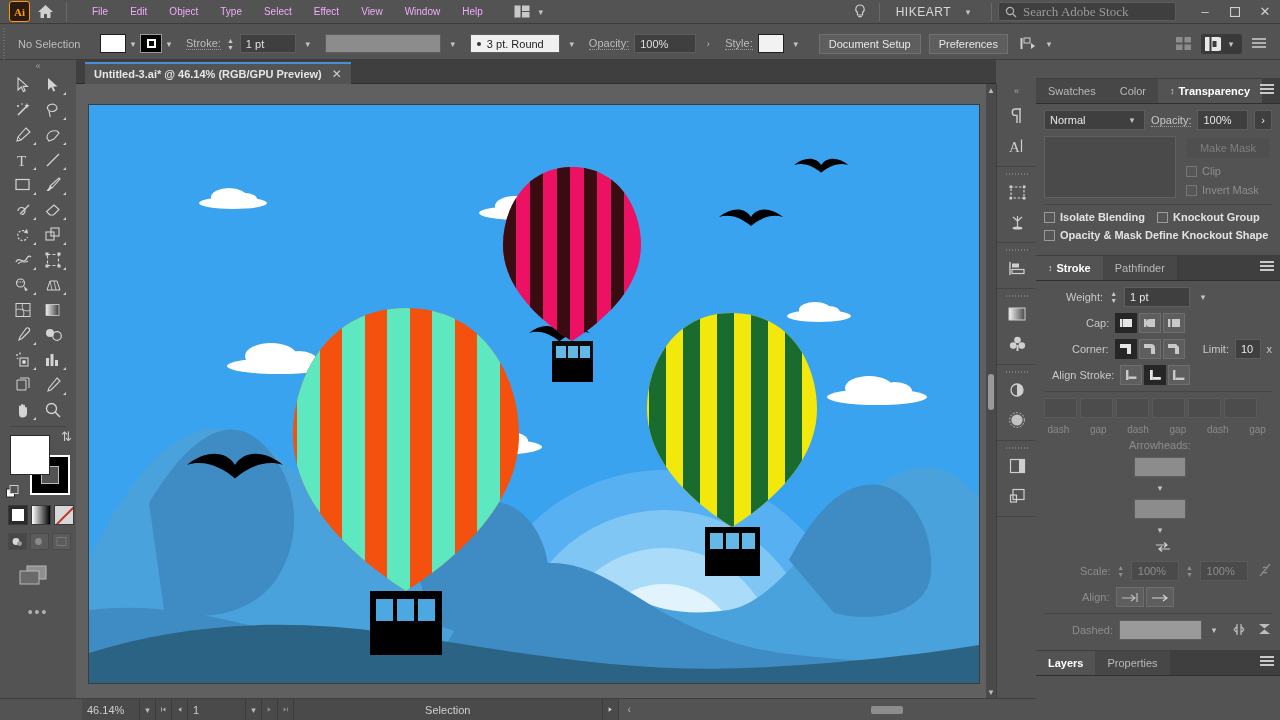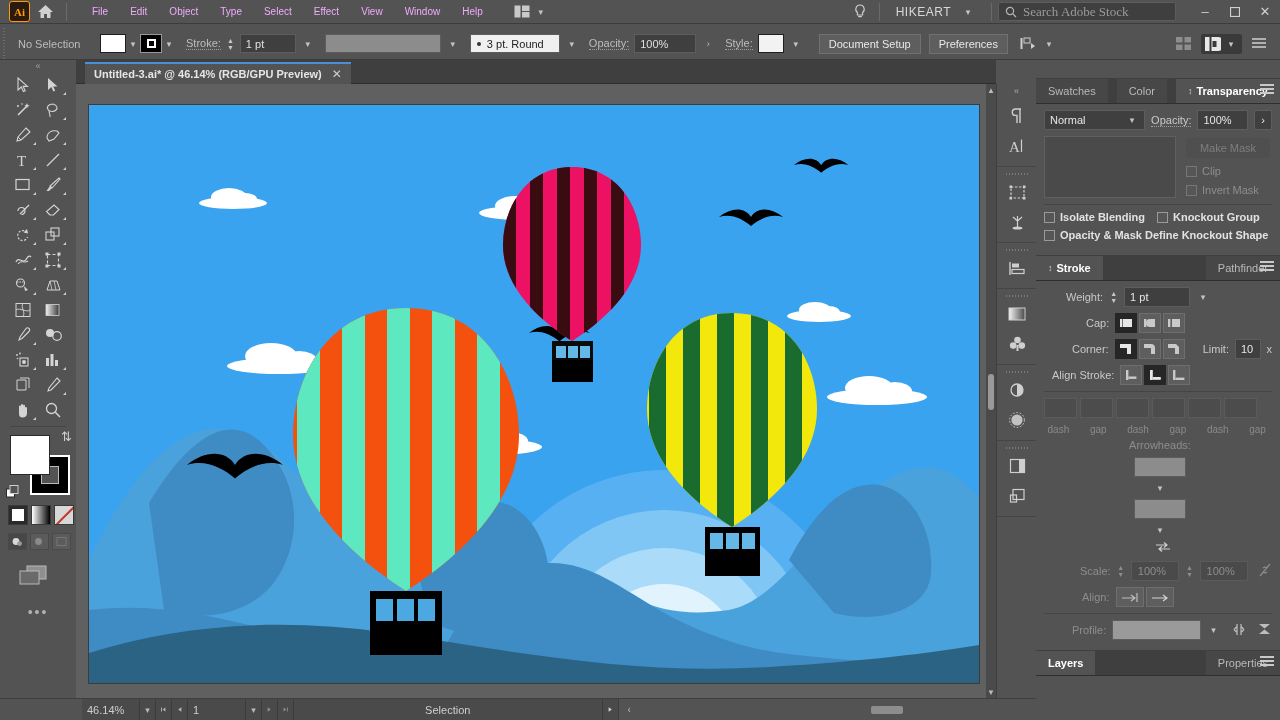--- a/index.html
+++ b/index.html
@@ -165,21 +165,21 @@
     background-size: 22px 2px; background-position: center 3px; background-repeat:no-repeat; }
   .rail-btn { width: 40px; height: 30px; display:flex;align-items:center;justify-content:center;}
 
   
   .panels {
     position:absolute; left: 1036px; top: 78px; width: 244px; height: 642px;
     background: #535353;
   }
   .panel-tabs {
     display:flex; align-items:flex-end; height: 26px; background: #3f3f3f;
-    border-bottom: 1px solid #2f2f2f; position: relative; justify-content: space-between;
+    border-bottom: 1px solid #2f2f2f; position: relative;
   }
   .ptab {
     height: 24px; padding: 0 12px; display:flex;align-items:center; gap:4px;
     font-size: 11px; color: #b9b9b9; background: #474747;
   }
   .ptab.active { background: #535353; color: #ffffff; font-weight: bold; }
   .ptab .dragdot { font-size:9px; color:#cfcfcf; }
   .panel-menu { position:absolute; right: 6px; top: 6px; }
   .hamb { width: 14px; }
   .hamb i { display:block; height:2px; background:#c9c9c9; margin-bottom:2px;}
@@ -1119,21 +1119,21 @@
             <svg width="20" height="11" viewBox="0 0 20 11">
                 <path d="M2 6 H16 M13 3 L17 6 L13 9" stroke="#d4d4d4" stroke-width="1.2" fill="none"></path>
               </svg>
           </div>
         </div>
       </div>
 
       <div class="panel-div"></div>
 
       <div class="row" style="padding-left:28px;margin-bottom:2px;">
-        <span class="lbl dim">Profile:</span>
+        <span class="lbl dim">Dashed:</span>
         <div class="prof-field"></div>
         <div class="caret">▾</div>
         <span style="margin-left:5px;">
           <svg width="16" height="13" viewBox="0 0 16 13">
               <path d="M6 1 L6 12 M3 6.5 L6 3.5 M3 6.5 L6 9.5" stroke="#bdbdbd" stroke-width="1.2" fill="none"></path>
               <path d="M10 1 L10 12 M13 6.5 L10 3.5 M13 6.5 L10 9.5" stroke="#bdbdbd" stroke-width="1.2" fill="none"></path>
             </svg>
         </span>
         <span style="margin-left:4px;">
           <svg width="15" height="14" viewBox="0 0 15 14">

